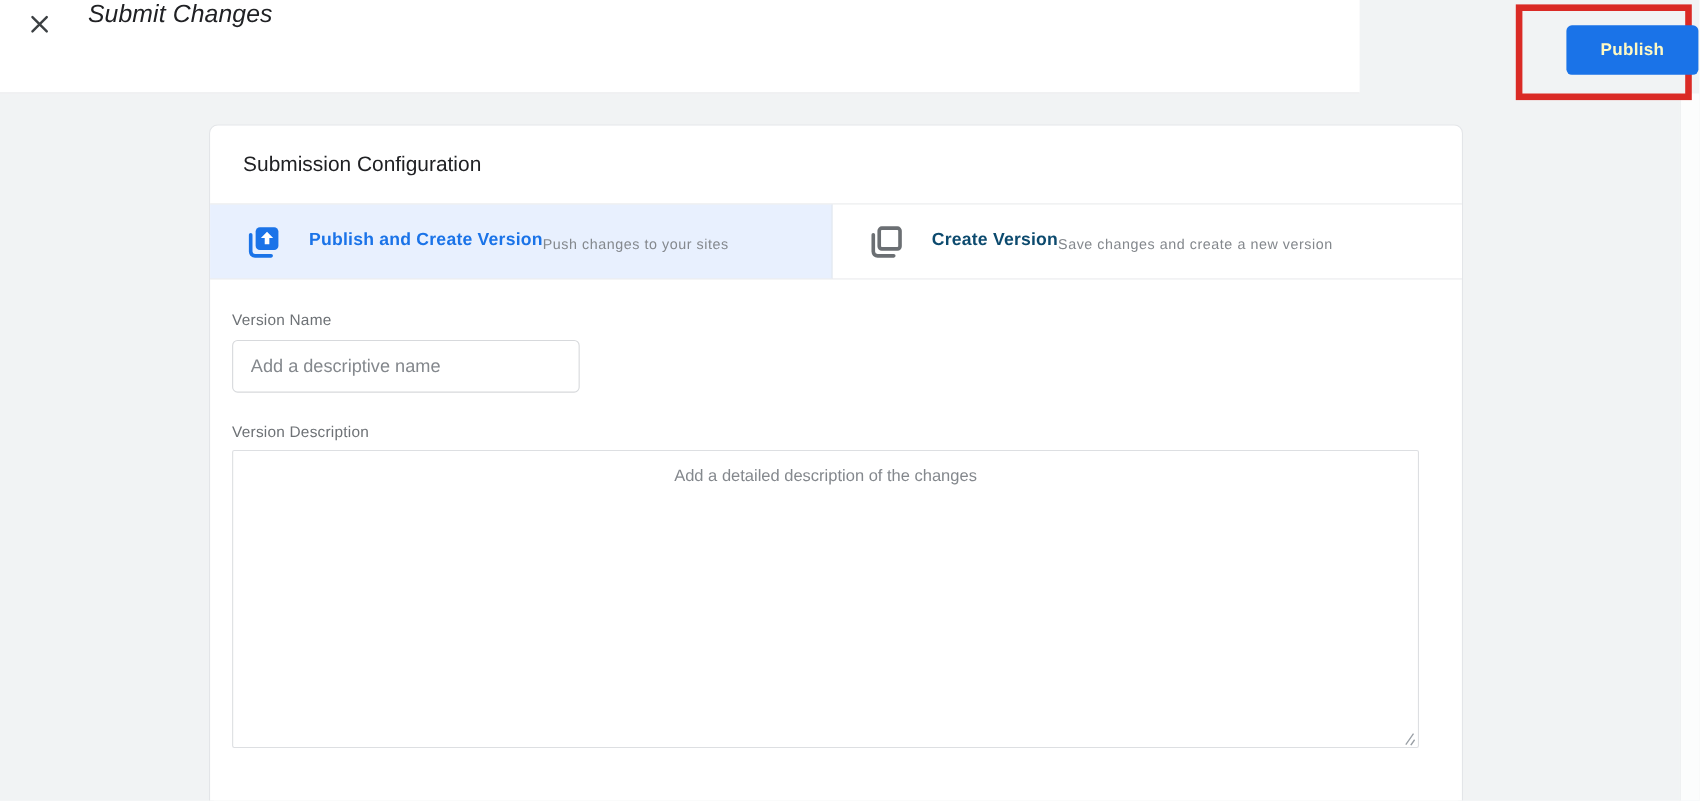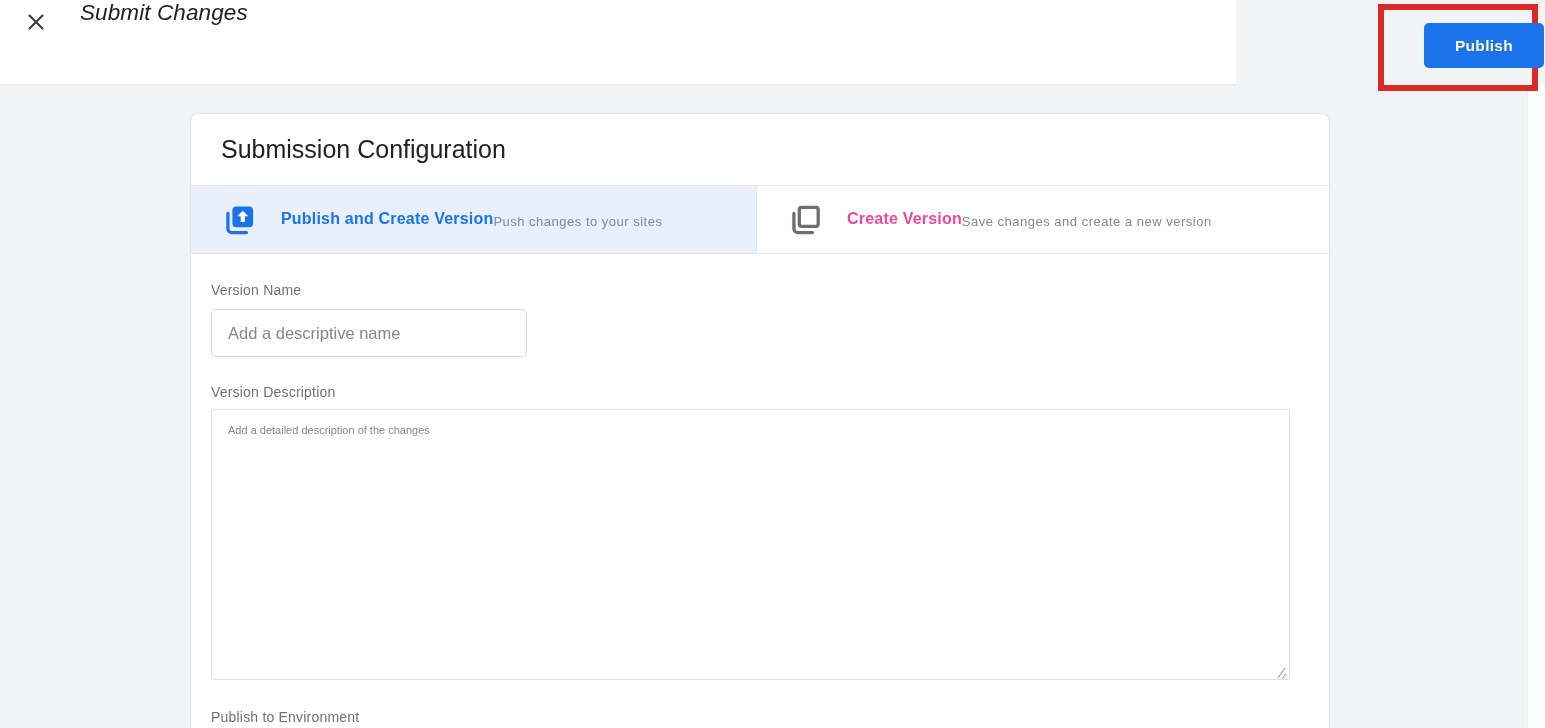--- a/index.html
+++ b/index.html
@@ -49,58 +49,58 @@
   
   .card {
     position: absolute; left: 190px; top: 113px; width: 1140px; height: 615px;
     background: #ffffff; border: 1px solid #e3e5e8; border-bottom: none;
     border-radius: 8px 8px 0 0;
   }
   .card-header {
     height: 72px; display: flex; align-items: center; padding-left: 30px;
     border-bottom: 1px solid #e4e6e8;
   }
-  .card-title { font-size: 25px; color: #202124; font-weight: 400; }
+  .card-title { font-size: 19px; color: #202124; font-weight: 400; }
 
   
   .tab-row { display: flex; height: 68px; border-bottom: 1px solid #e4e6e8; }
   .tab {
     display: flex; align-items: center; padding-left: 30px; cursor: pointer;
   }
   .tab-selected {
     width: 566px; background: #e8f0fe; border-right: 1px solid #dfe3e8;
   }
   .tab-unselected { flex: 1; background: #ffffff; }
   .tab-icon { width: 36px; height: 36px; margin-right: 24px; flex: 0 0 auto; }
   .tab-texts { display: flex; flex-direction: row; }
   .tab-title { font-size: 16px; font-weight: 700; letter-spacing: 0.2px; }
   .tab-selected .tab-title { color: #1a73e8; }
-  .tab-unselected .tab-title { color: #ec4899; }
+  .tab-unselected .tab-title { color: #0c4a6e; }
   .tab-subtitle {
     font-size: 13px; color: #84888d; margin-top: 4px; letter-spacing: 0.5px;
   }
 
   
   .card-body { padding: 0 20px; }
   .field-label { font-size: 14px; color: #6e7276; letter-spacing: 0.2px; }
   .label-version-name { margin-top: 28px; }
   .name-input {
     display: block; margin-top: 11px; width: 316px; height: 48px;
     border: 1px solid #d7d9dc; border-radius: 5px; padding: 0 16px;
     font-family: "Liberation Sans", sans-serif; font-size: 16.5px; color: #202124;
     outline: none; background: #fff;
   }
   .name-input::placeholder { color: #84888d; }
   .label-version-desc { margin-top: 27px; }
   .desc-wrap { position: relative; margin-top: 9px; width: 1079px; height: 271px; }
   .desc-textarea {
     width: 100%; height: 100%; resize: none;
     border: 1px solid #dddfe2; border-radius: 2px; padding: 14px 16px;
-    font-family: "Liberation Sans", sans-serif; font-size: 11px; color: #202124;
-    outline: none; background: #fff;
+    font-family: "Liberation Sans", sans-serif; font-size: 15px; color: #202124;
+    outline: none; background: #fff; text-align: center;
   }
   .desc-textarea::placeholder { color: #84888d; }
   .resize-handle {
     position: absolute; right: 3px; bottom: 3px; width: 12px; height: 12px;
     cursor: nwse-resize;
   }
   .label-publish-env { margin-top: 29px; }
 </style>
 </head>
 <body>
@@ -165,18 +165,17 @@
     <div class="field-label label-version-desc">Version Description</div>
     <div class="desc-wrap">
       <textarea class="desc-textarea" placeholder="Add a detailed description of the changes" style=""></textarea>
       <span class="resize-handle">
         <svg width="12" height="12" viewBox="0 0 12 12">
           <path d="M3 11 L10 1 M7.5 11.5 L11 6.5" stroke="#9aa0a6" stroke-width="1.2" fill="none"></path>
         </svg>
       </span>
     </div>
 
-    <div class="field-label label-publish-env">Publish to Environment</div>
 
   </div>
 </div>
 
 <div class="scroll-track"></div>
 
 </body></html>

